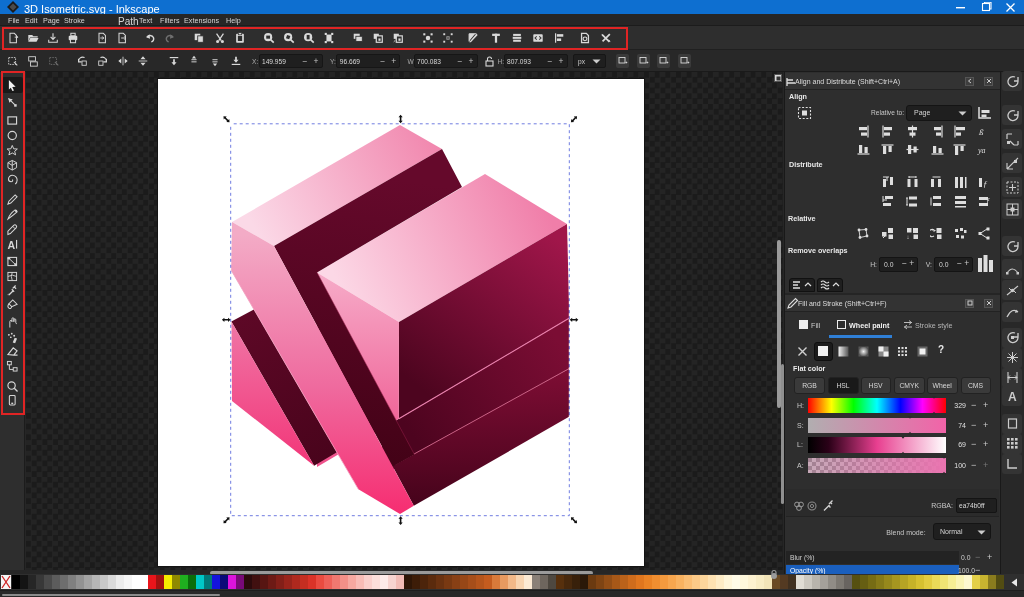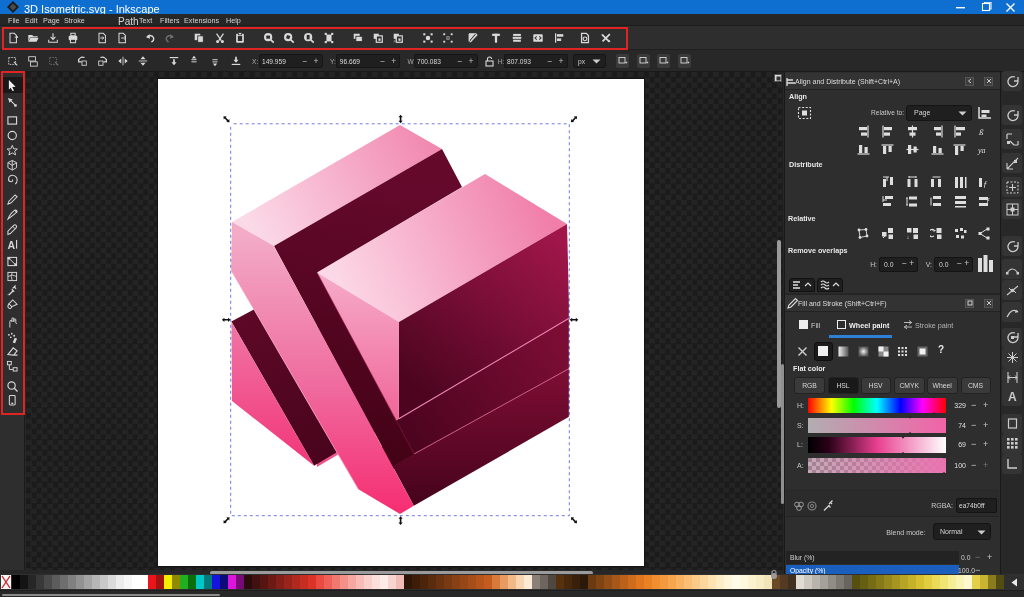--- a/index.html
+++ b/index.html
@@ -649,21 +649,21 @@
       <path d="M1 1 L5 5 M5 1 L1 5" stroke="#ccc" stroke-width="1"></path>
     </svg>
 <div class="abs" style="left:799px;top:320px;width:9px;height:9px;background:#ededed"></div>
 <div class="txt" style="left:811px;top:321px;font-size:7.2px;color:#cccccc;font-weight:normal;">Fill</div>
 <div class="abs" style="left:837px;top:320px;width:9px;height:9px;background:#2e2e2e;border:1.5px solid #ededed"></div>
 <div class="txt" style="left:849px;top:321px;font-size:7.2px;color:#f2f2f2;font-weight:bold;">Wheel paint</div>
 <div class="abs" style="left:829px;top:335px;width:63px;height:2.5px;background:#2f7fd6"></div>
 <svg class="abs" style="left:903px;top:320px" width="10" height="10" viewBox="0 0 10 10">
       <path d="M1 2.5 h8 M1 7 h8 M6 0.5 l2.5 2 -2.5 2 M4 5 l-2.5 2 2.5 2" fill="none" stroke="#bbb" stroke-width="1"></path>
     </svg>
-<div class="txt" style="left:915px;top:321px;font-size:7.2px;color:#b5b5b5;font-weight:normal;">Stroke paint</div>
+<div class="txt" style="left:915px;top:321px;font-size:7.2px;color:#b5b5b5;font-weight:normal;">Stroke style</div>
 <svg class="abs" style="left:797px;top:346px" width="11" height="11" viewBox="0 0 11 11">
       <path d="M1.5 1.5 L9.5 9.5 M9.5 1.5 L1.5 9.5" stroke="#cfcfcf" stroke-width="1.4"></path>
     </svg>
 <div class="abs" style="left:813.5px;top:341.5px;width:19px;height:19px;background:#1b1b1b;border:1px solid #0f0f0f;border-radius:3px"></div>
 <div class="abs" style="left:818px;top:346px;width:10px;height:10px;background:#f0f0f0"></div>
 <svg class="abs" style="left:837.5px;top:346px" width="11" height="11" viewBox="0 0 11 11">
       <defs>
         <linearGradient id="pl">
           <stop offset="0" stop-color="#f0f0f0"></stop>
           <stop offset="1" stop-color="#555"></stop>

